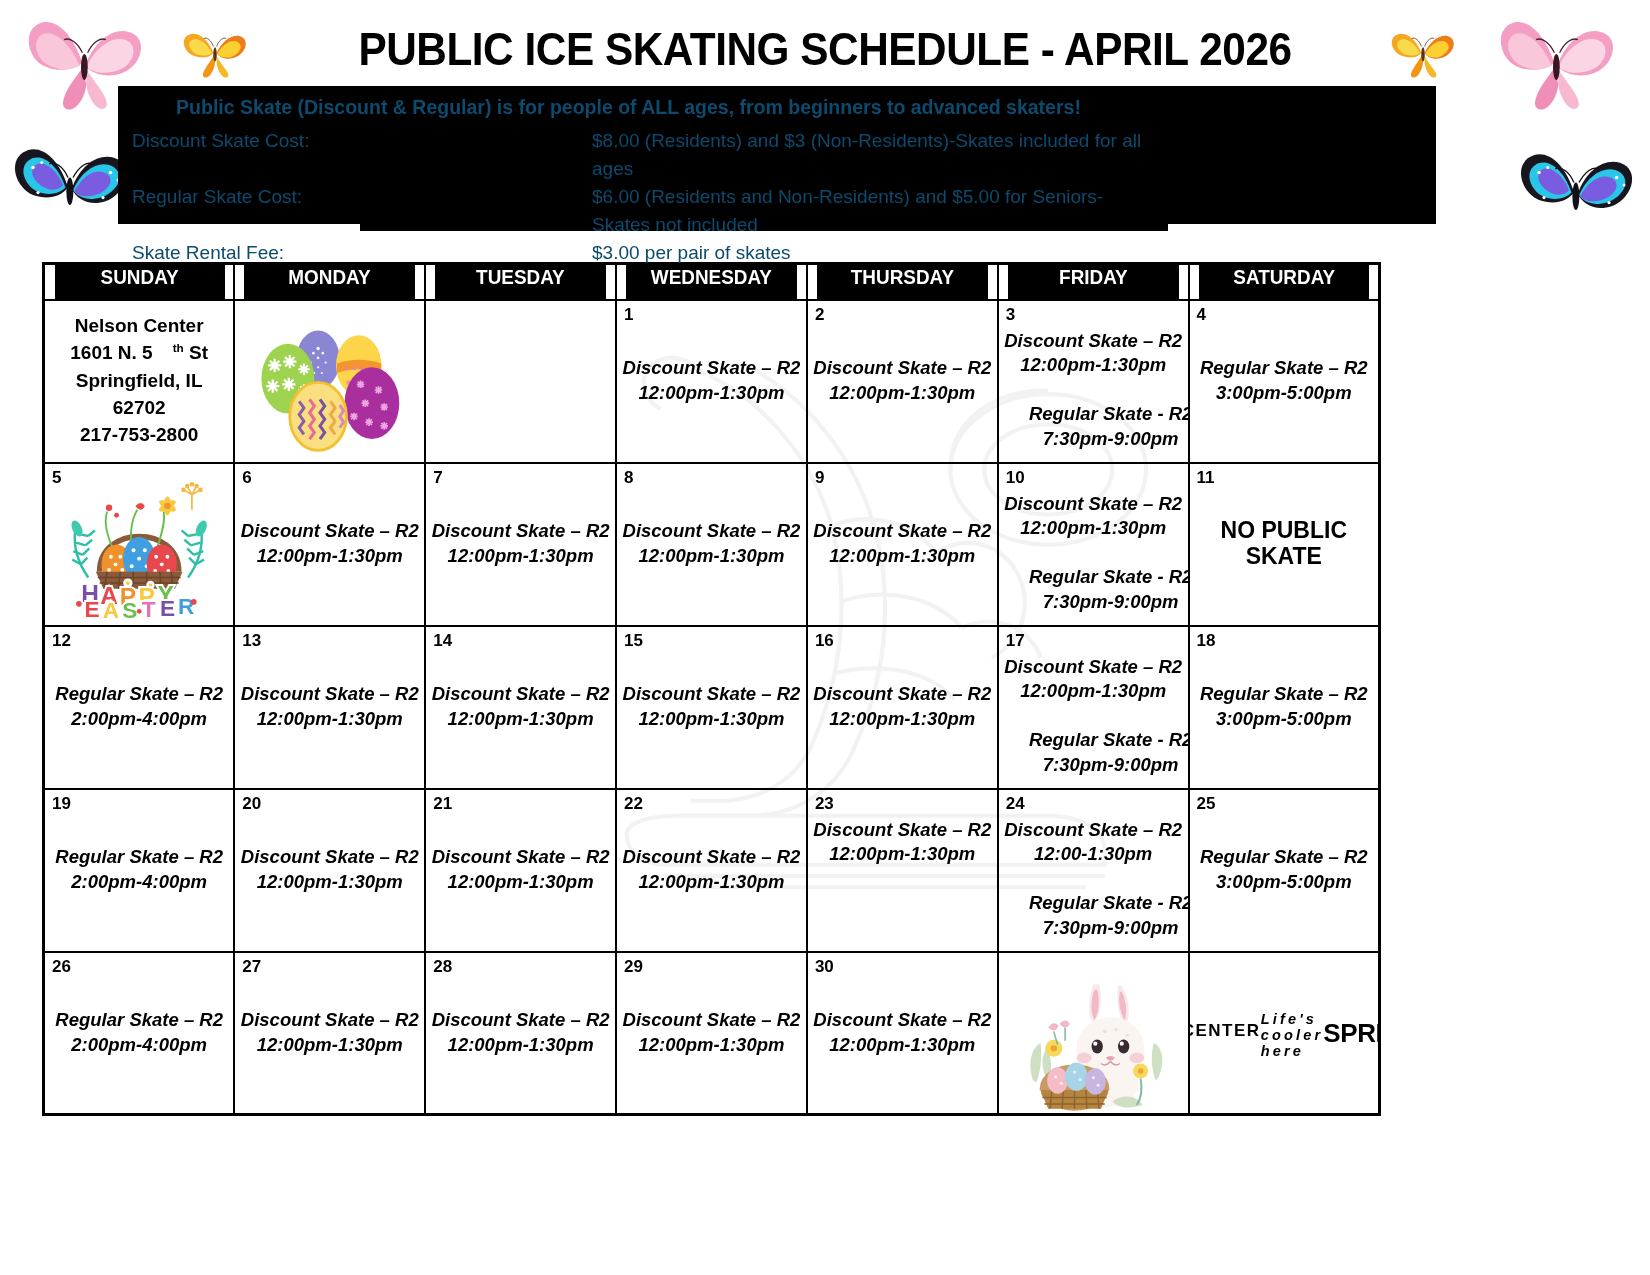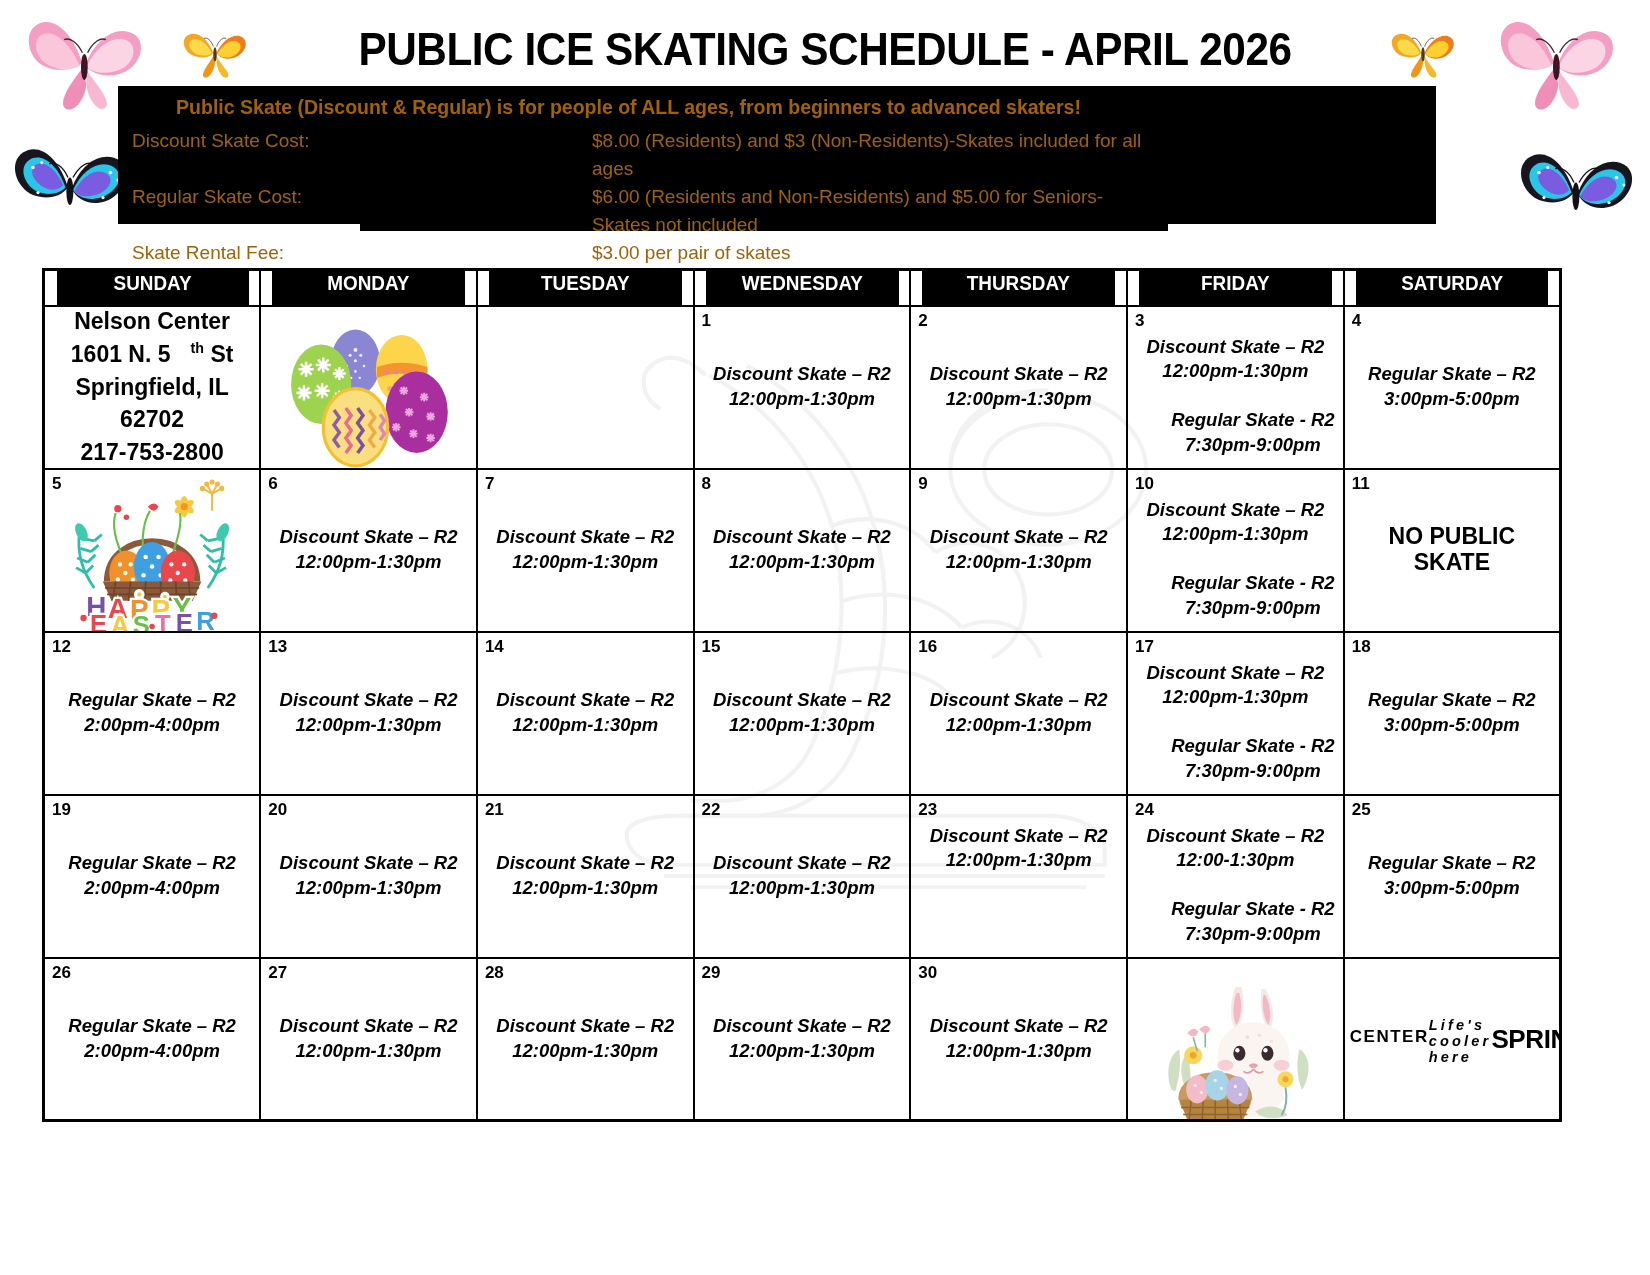--- a/index.html
+++ b/index.html
@@ -49,21 +49,21 @@
   .banner-notch {
     position: absolute;
     left: 360px; top: 0;
     width: 808px; height: 145px;
     background: #000000;
   }
   .banner-inner {
     position: absolute;
     left: 118px; top: 0;
     width: 1051px; height: 138px;
-    color: #a16207;
+    color: #0c4a6e;
     padding: 10px 18px 0 14px;
     z-index: 3;
   }
   .banner-head {
     text-align: center;
     font-size: 19.5px;
     font-weight: bold;
     margin-bottom: 8px;
     padding-right: 26px;
   }
@@ -73,22 +73,22 @@
     line-height: 1.48;
     font-weight: normal;
   }
   .fee-label { width: 460px; flex: 0 0 460px; }
   .fee-value { flex: 1; }
 
   
   .cal {
     position: absolute;
     left: 42px;
-    top: 268px;
-    width: 1520px;
+    top: 262px;
+    width: 1339px;
     border: 3px solid #000;
     border-collapse: collapse;
     table-layout: fixed;
   }
   .cal td, .cal th { border: 2px solid #000; padding: 0; vertical-align: top; }
 
   .dow {
     background: #000;
     color: #fff;
     height: 36px;
@@ -137,21 +137,21 @@
     white-space: nowrap;
   }
   .noskate {
     font-size: 23px;
     font-weight: bold;
     line-height: 1.12;
     text-align: center;
     color: #000;
   }
   .addr {
-    font-size: 23px;
+    font-size: 19px;
     font-weight: bold;
     line-height: 1.42;
     text-align: center;
     color: #000;
   }
   .addr sup { font-size: 0.62em; vertical-align: super; padding-left: 20px; }
 
   
   .watermark {
     position: absolute;

